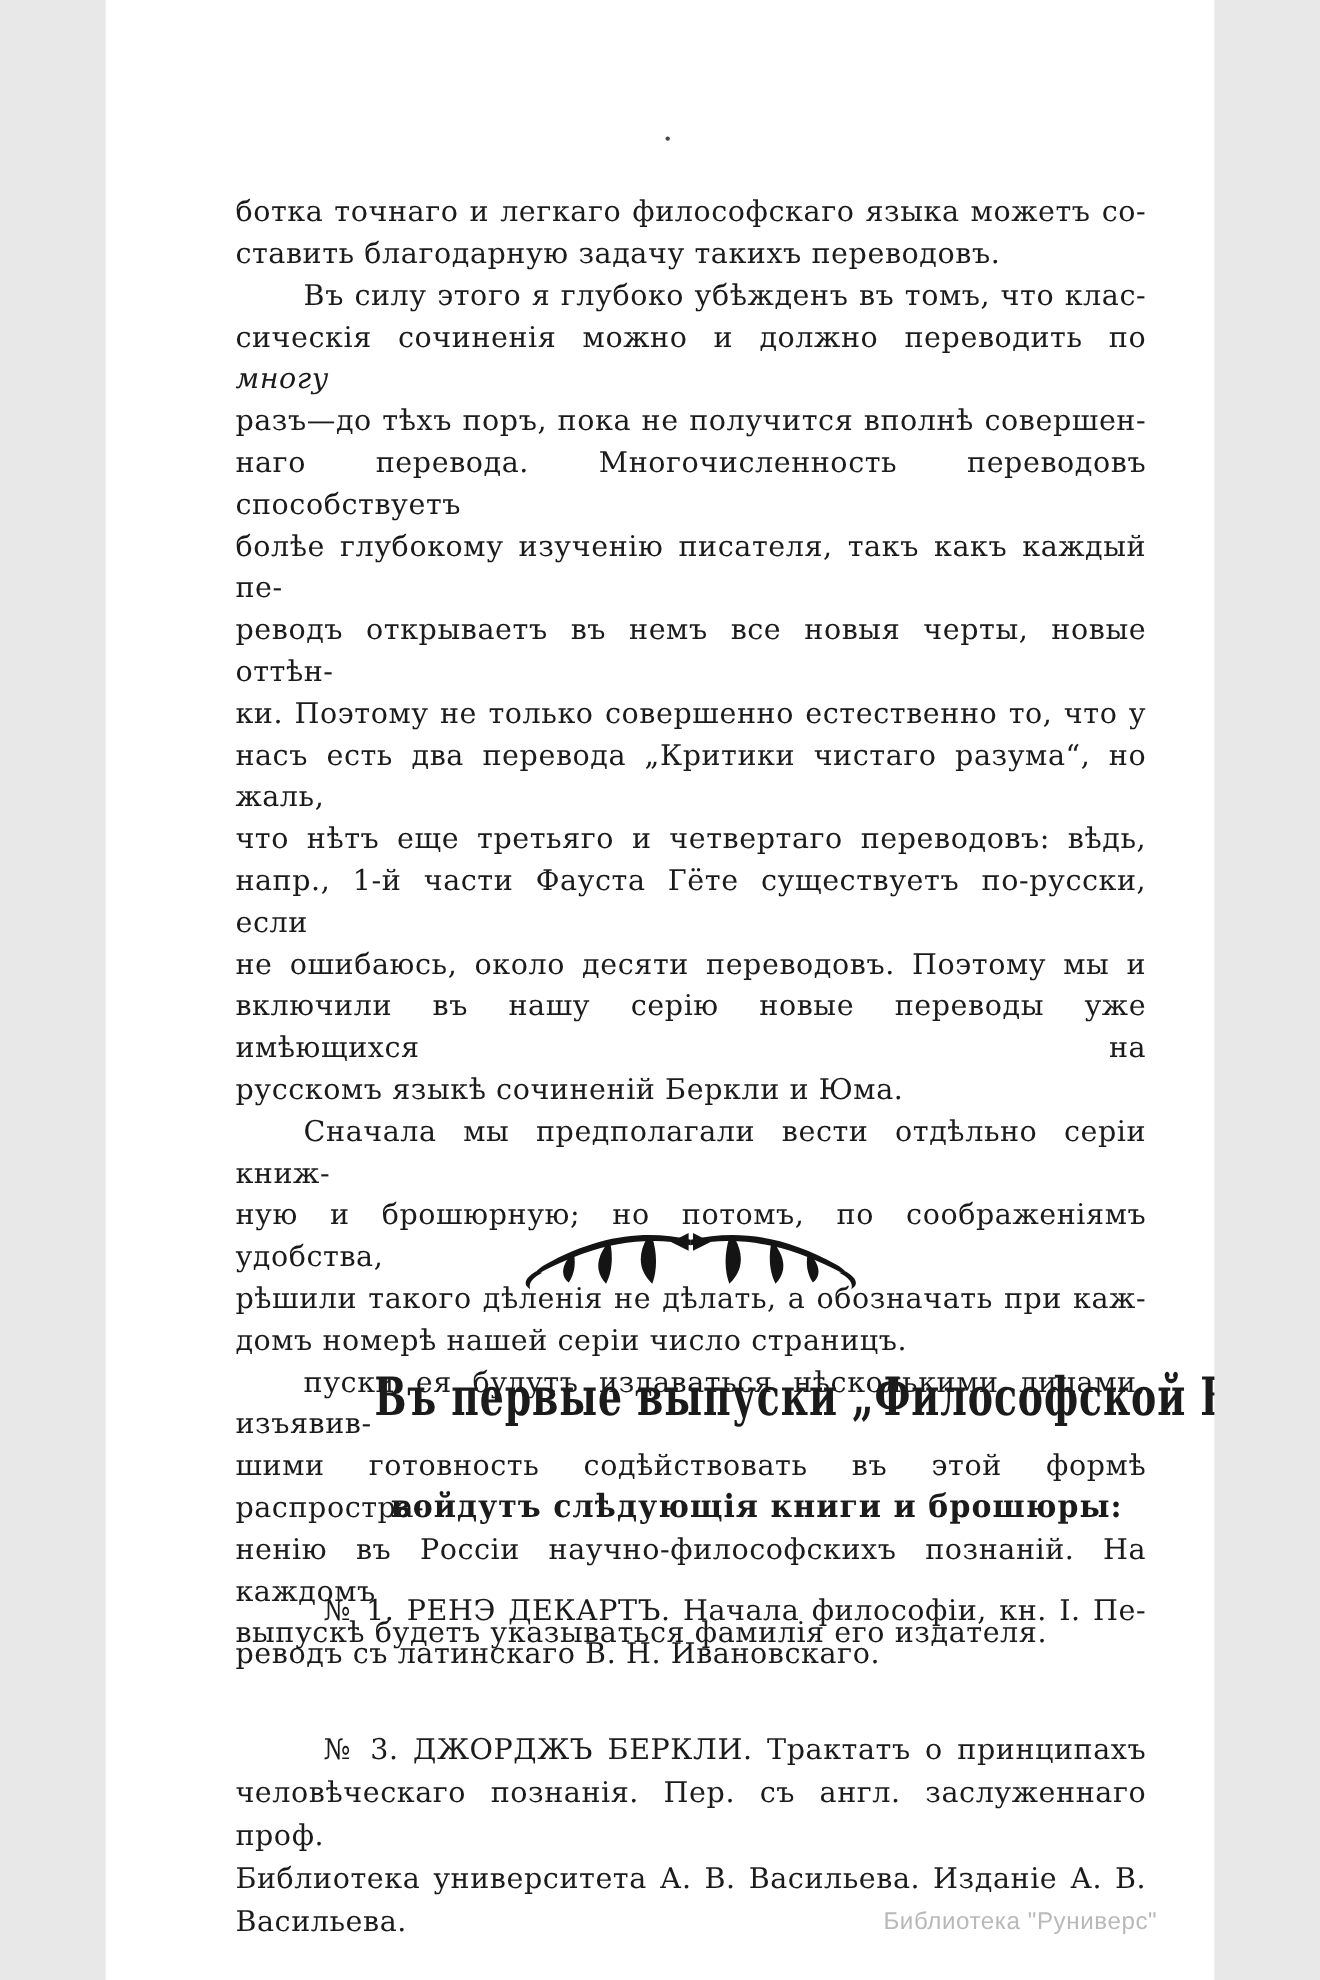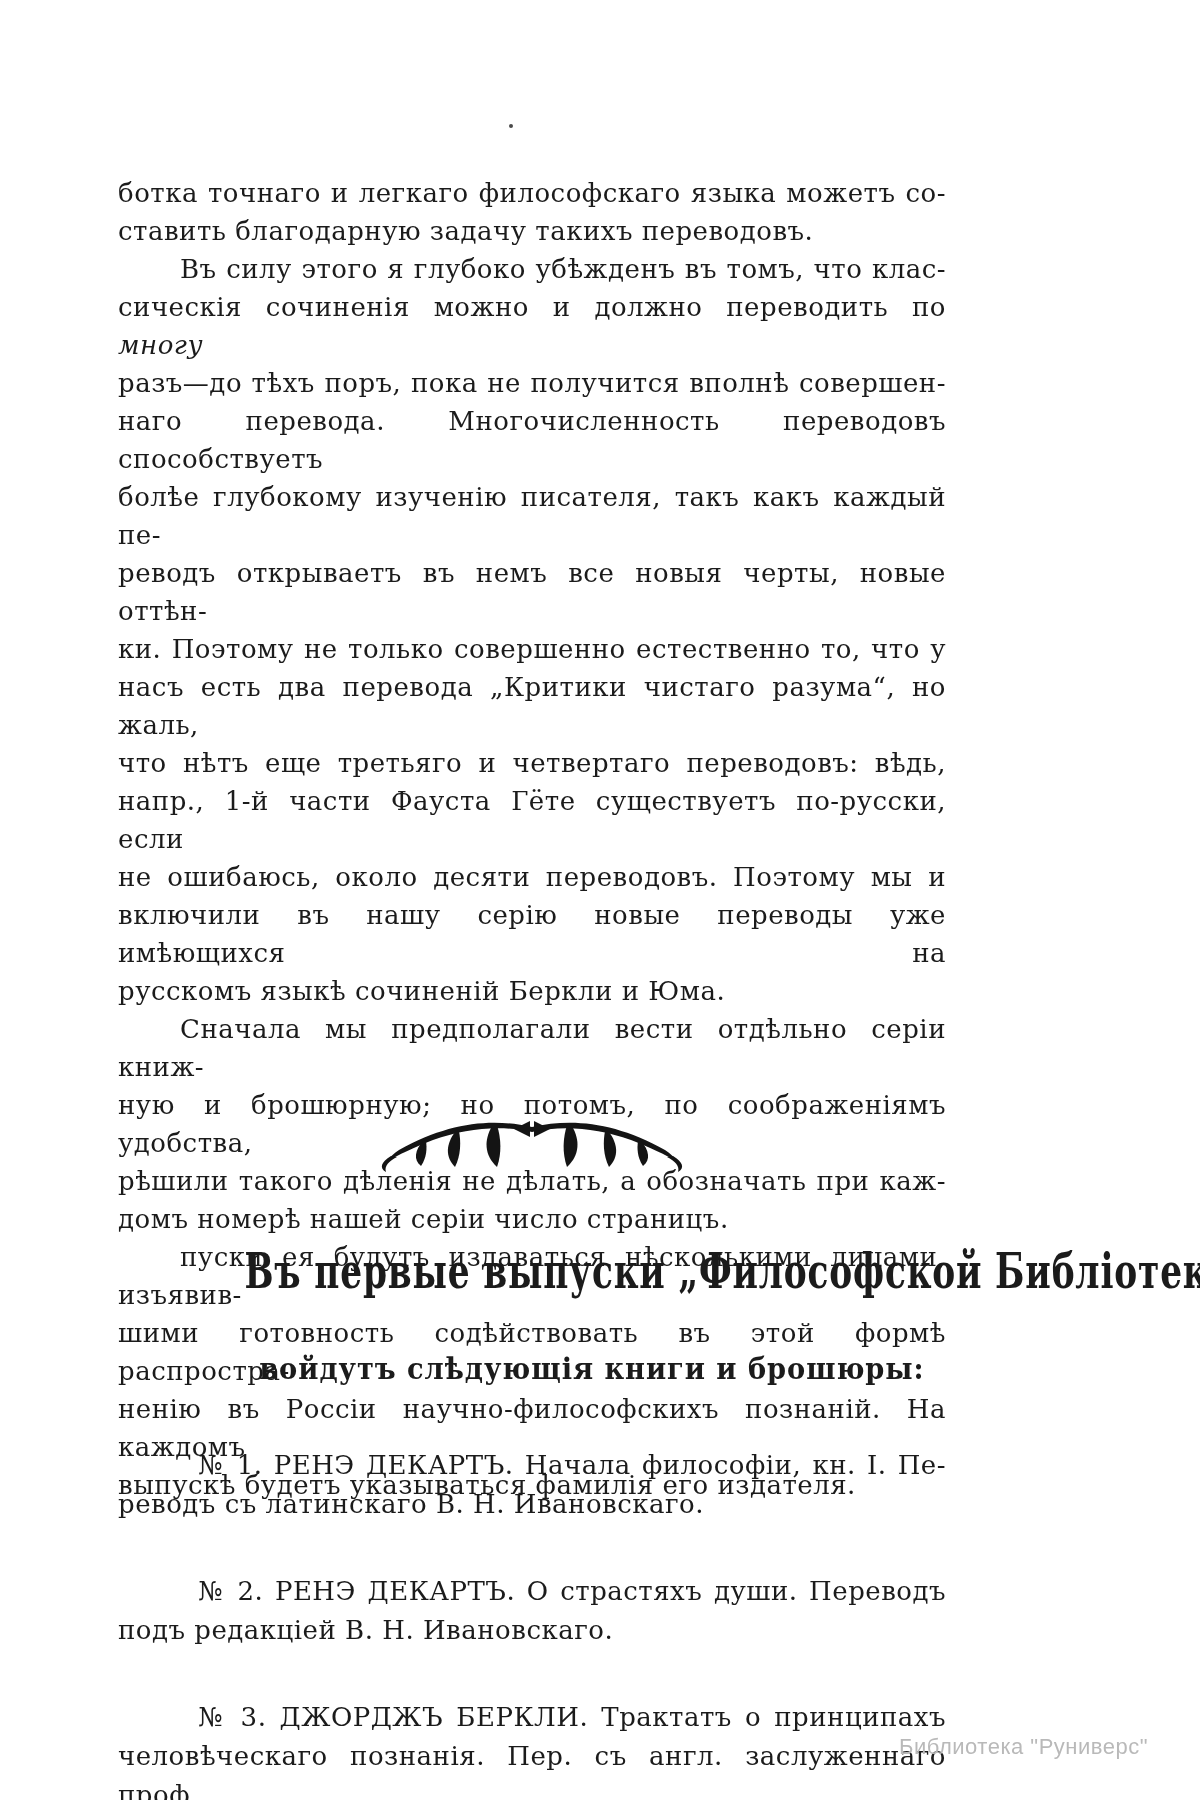--- a/index.html
+++ b/index.html
@@ -1,18 +1,18 @@
 <!DOCTYPE html>
 <html><head>
 <meta charset="utf-8">
 <style>
   html,body{margin:0;padding:0;background:#e8e8e8;}
   .page{
     position:relative;
-    width:1200px;height:1800px;
+    width:1008px;height:1800px;
     background:#ffffff;
     font-family:"DejaVu Serif", serif;
     color:#1b1b1b;
     overflow:hidden;
     margin:0 auto;
   }
   .speck{
     position:absolute;left:509px;top:124px;
     width:4px;height:4px;border-radius:50%;
     background:#4a4a4a;
@@ -137,24 +137,20 @@
   <div class="subtitle-wrap">
     <span class="subtitle-scale">войдутъ слѣдующія книги и брошюры:</span>
   </div>
 
   <div class="items-block">
       <div class="para indent">
         <div class="pline">№ 1. РЕНЭ ДЕКАРТЪ. Начала философіи, кн. I. Пе-</div>
         <div class="pline last">реводъ съ латинскаго В. Н. Ивановскаго.</div>
       </div>
       <div class="para indent">
-        <div class="pline">№ 2. РЕНЭ ДЕКАРТЪ. О страстяхъ души. Переводъ</div>
-        <div class="pline last">подъ редакціей В. Н. Ивановскаго.</div>
-      </div>
-      <div class="para indent">
         <div class="pline">№ 3. ДЖОРДЖЪ БЕРКЛИ. Трактатъ о принципахъ</div>
         <div class="pline">человѣческаго познанія. Пер. съ англ. заслуженнаго проф.</div>
         <div class="pline">Библиотека университета А. В. Васильева. Изданіе А. В.</div>
         <div class="pline last">Васильева.</div>
       </div>
     </div>
 
   <div class="watermark">Библиотека "Руниверс"</div>
 
 </div>

